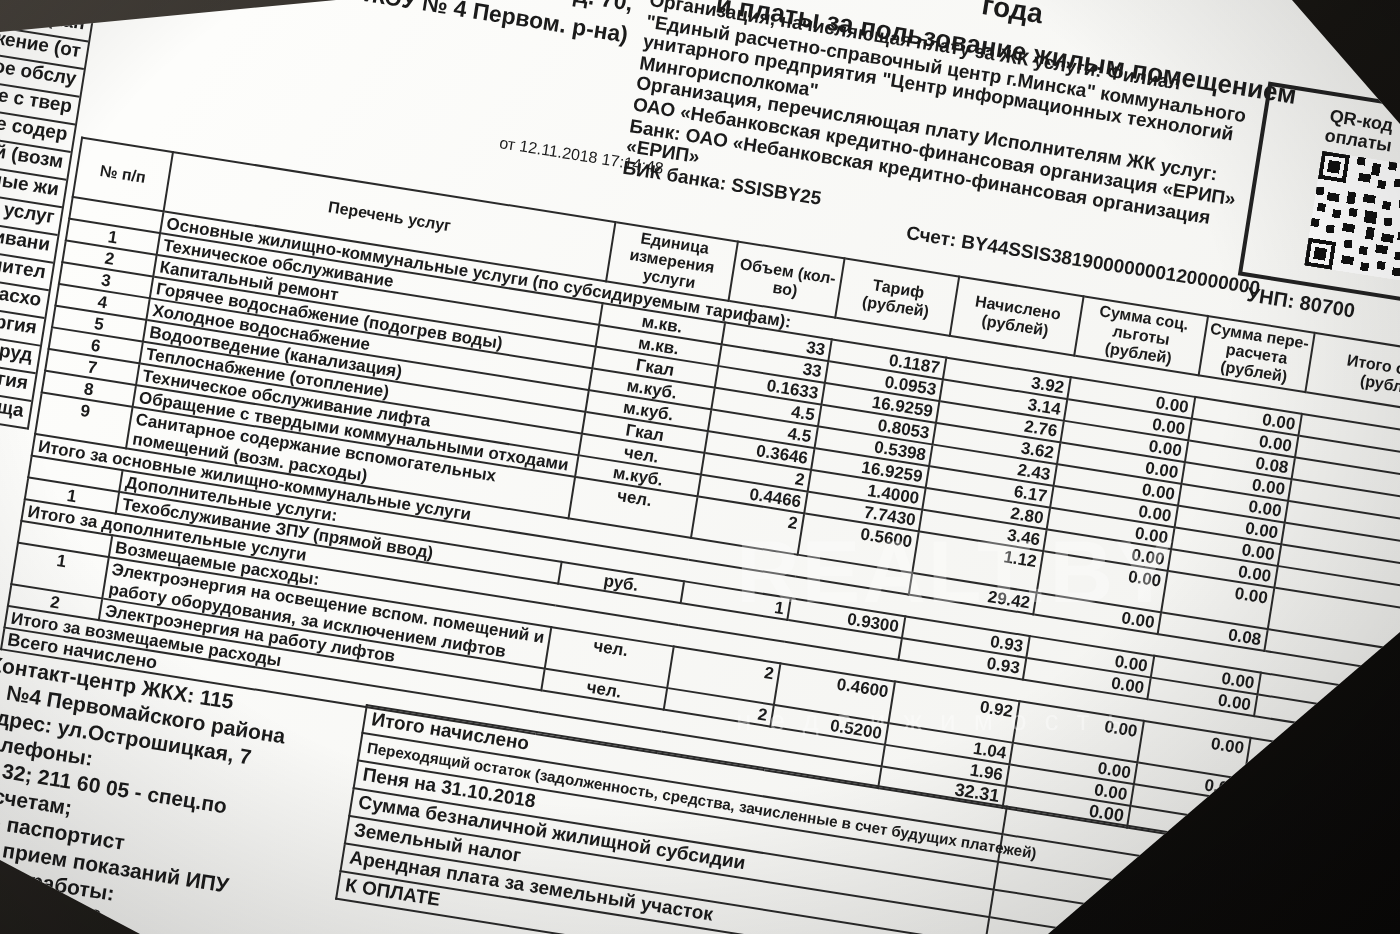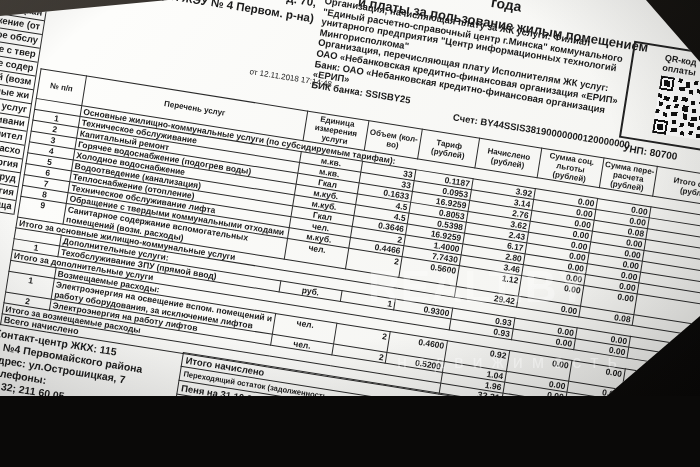--- a/index.html
+++ b/index.html
@@ -1,16 +1,16 @@
 <!DOCTYPE html>
 <html><head>
 <meta charset="utf-8">
 <style>
   html,body{margin:0;padding:0;background:#0a0908;}
-  .stage{position:relative;width:700px;height:396px;overflow:hidden;
+  .stage{position:relative;width:700px;height:467px;overflow:hidden;
     background:linear-gradient(135deg,#45403a 0%,#2b2824 28%,#171512 58%,#0a0908 100%);
     font-family:"Liberation Sans","DejaVu Sans",sans-serif;}
   .paper-clip{position:absolute;inset:0;z-index:1;
     clip-path:polygon(0 16px,168px 0,646px 0,700px 62px,700px 316px,524px 467px,70px 467px,0 430px);}
   .paper{position:absolute;left:-170px;top:-200px;width:1200px;height:760px;
     transform:rotate(9deg);transform-origin:0 0;color:#1b1b1b;font-weight:700;
     background:linear-gradient(118deg,#fdfdfb 25%,#f3f3f0 70%,#e6e6e2 100%);}
   .paper >div{position:absolute;}
   
   .stub{left:60px;top:170px;width:186px;border-right:1px solid #2a2a2a;border-top:1px solid #2a2a2a;}
@@ -45,21 +45,21 @@
   
   .sum{position:absolute;left:435px;top:490px;width:455px;}
   .sum td{border:1px solid #2a2a2a;font-size:9.5px;line-height:12px;height:13px;padding:0 3px;white-space:nowrap;}
   .sum td.val{text-align:right;padding-right:16px;width:110px;}
   .sum td.small{font-size:7.6px;}
   
   .vignette{position:absolute;inset:0;z-index:2;pointer-events:none;
     background:radial-gradient(ellipse at 45% 38%,rgba(0,0,0,0) 55%,rgba(0,0,0,0.22) 100%);}
   .watermark{position:absolute;left:368px;top:262px;z-index:3;pointer-events:none;}
   .wm1{font-size:44px;font-weight:700;letter-spacing:1px;color:rgba(255,255,255,0.30);white-space:nowrap;}
-  .wm2{font-size:18px;letter-spacing:9px;color:rgba(255,255,255,0.38);margin-top:40px;white-space:nowrap;margin-left:29px;}
+  .wm2{font-size:14px;letter-spacing:9px;color:rgba(255,255,255,0.38);margin-top:40px;white-space:nowrap;}
 </style>
 </head>
 <body>
 
 <div class="stage">
   <div class="paper-clip">
     <div class="paper">
 
       <div class="stub" id="stub">
           <div class="stub-row">дение (кан</div>

